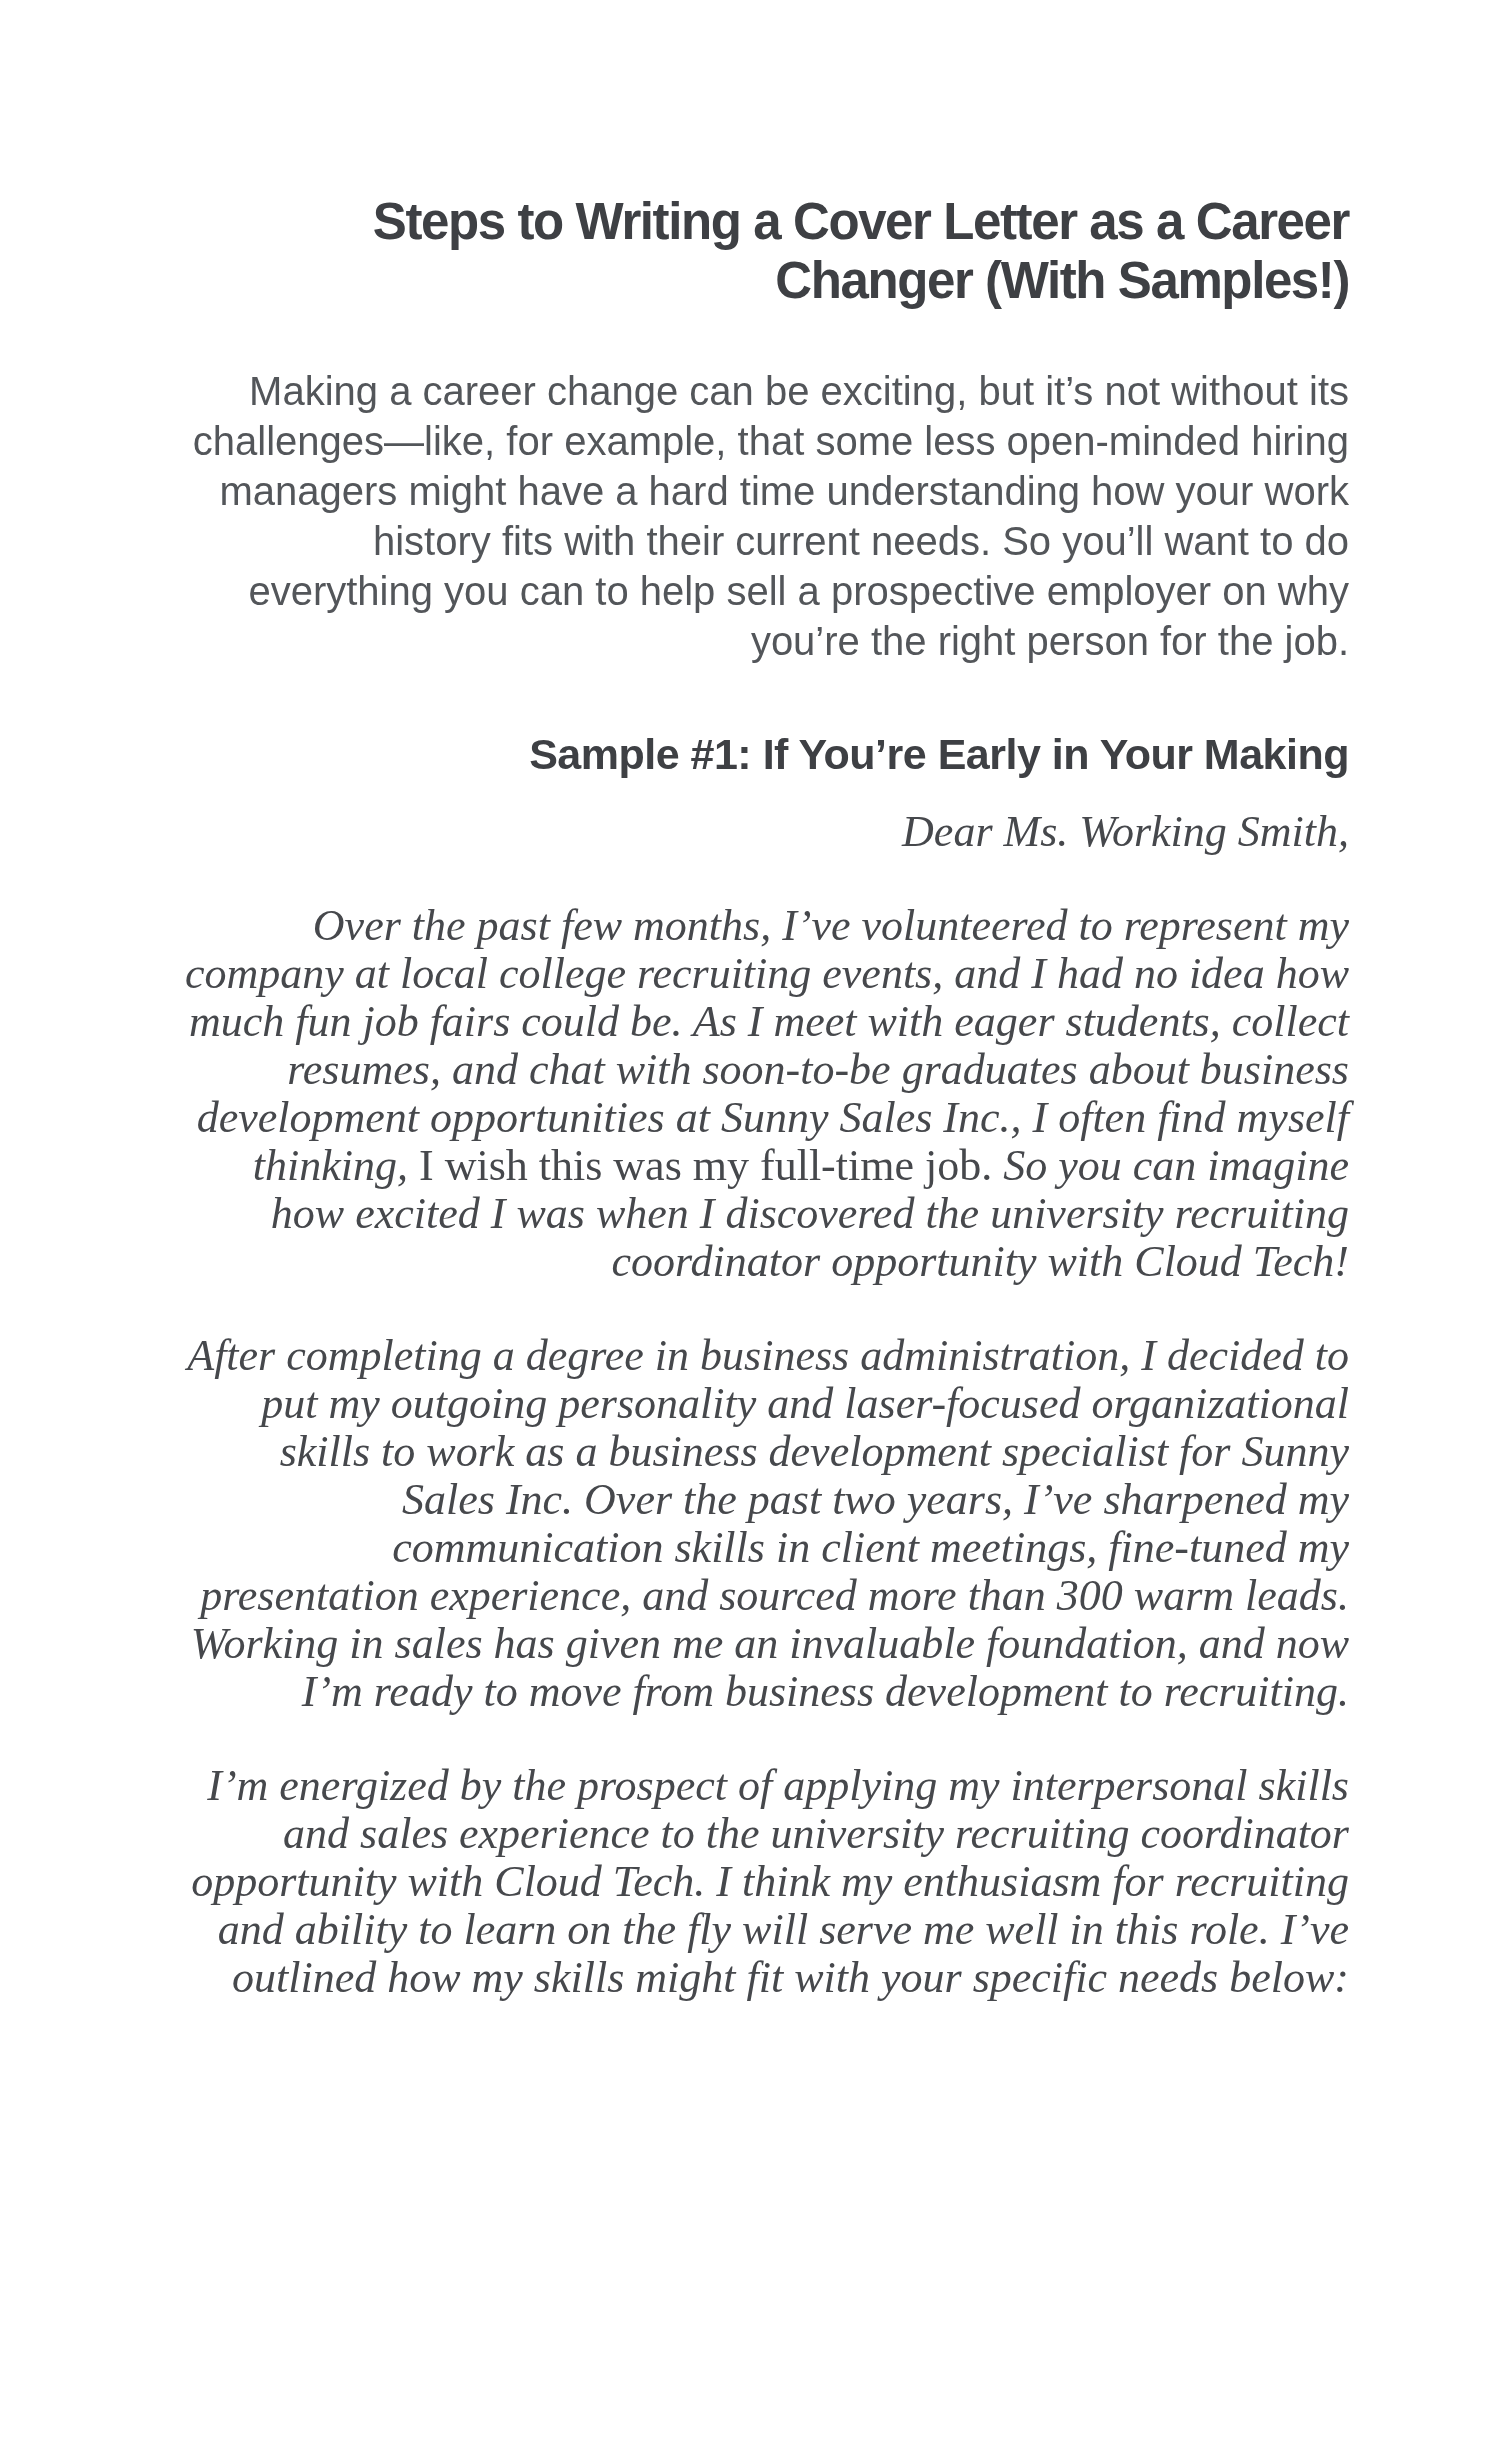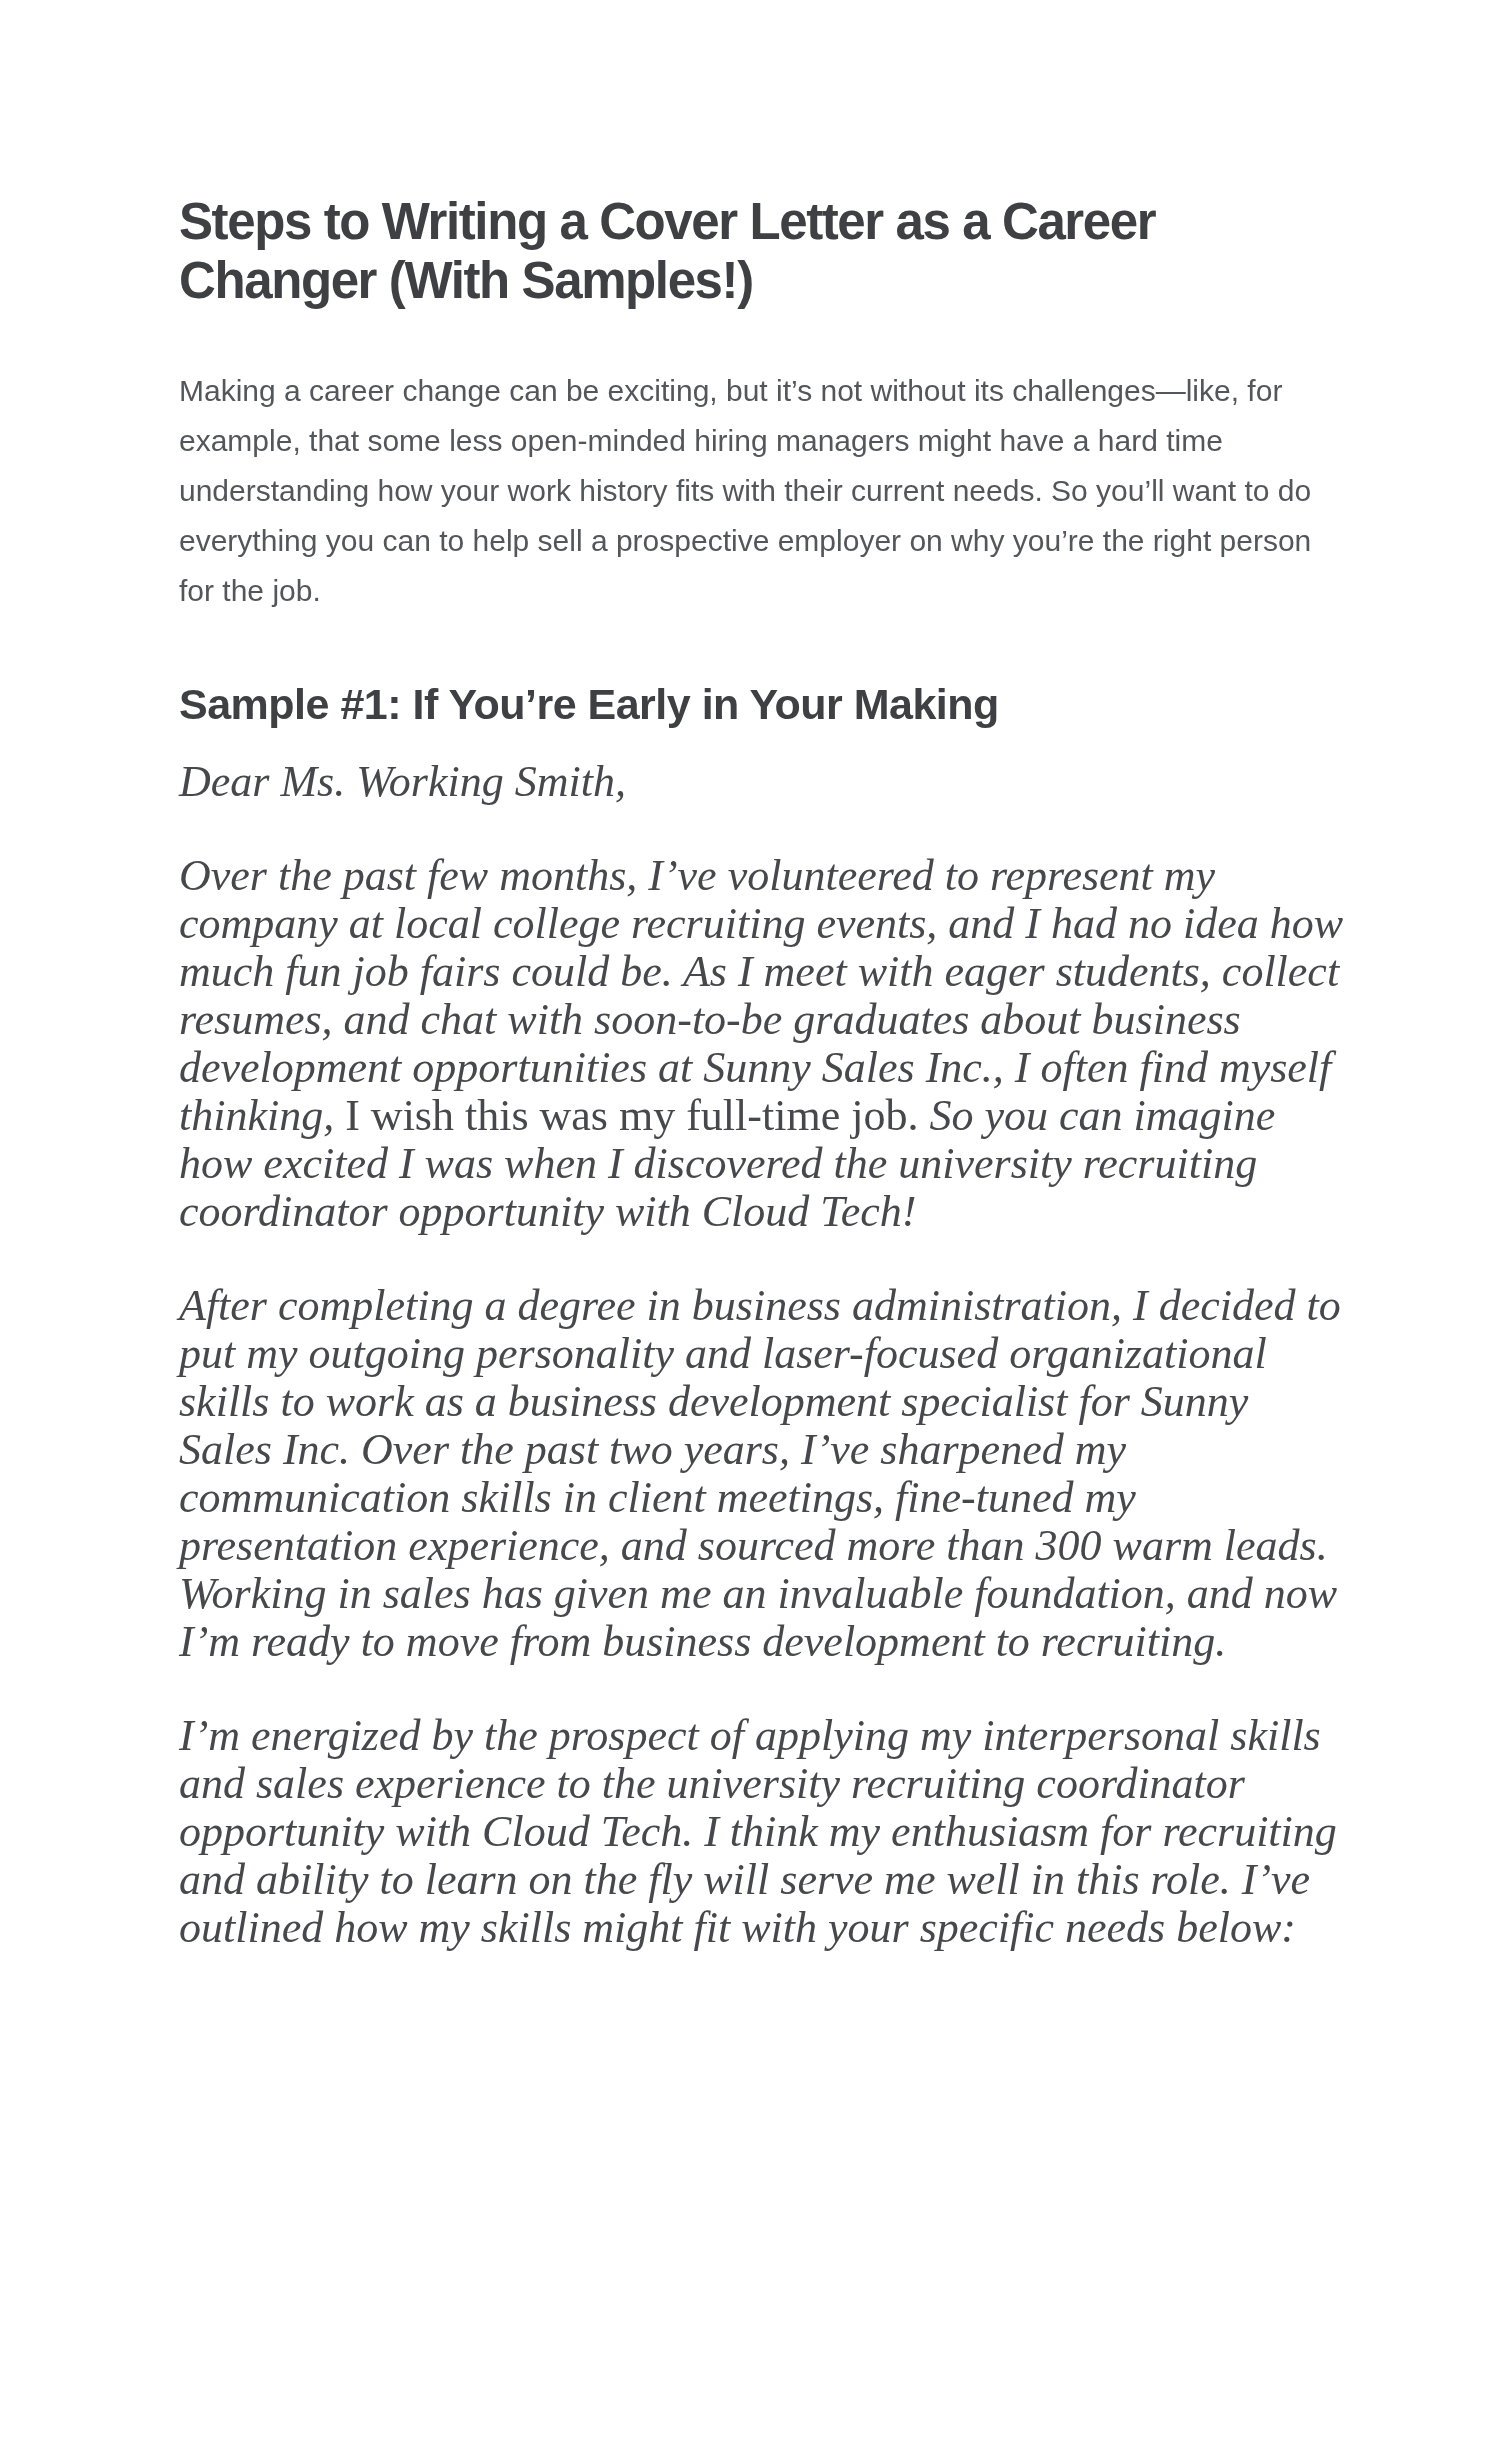--- a/index.html
+++ b/index.html
@@ -14,33 +14,34 @@
     height:2459px;
     background:var(--bg-color);
     overflow:hidden;
     font-family:"Liberation Sans",sans-serif;
   }
   .page{
     box-sizing:border-box;
     width:1493px;
     height:1978px;
     padding:192px 144px 0 179px;
+    text-align:right;
   }
   h1.article-title{
     margin:0 0 56px 0;
     font-family:"Liberation Sans",sans-serif;
     font-weight:bold;
     font-size:51px;
     line-height:59px;
     letter-spacing:-1.4px;
     color:var(--heading-color);
   }
   p.intro{
     margin:0;
-    font-size:30px;
+    font-size:40px;
     line-height:50px;
     color:var(--body-color);
   }
   h2.sample-heading{
     margin:63px 0 29px 0;
     font-family:"Liberation Sans",sans-serif;
     font-weight:bold;
     font-size:43px;
     line-height:50px;
     letter-spacing:-0.5px;

